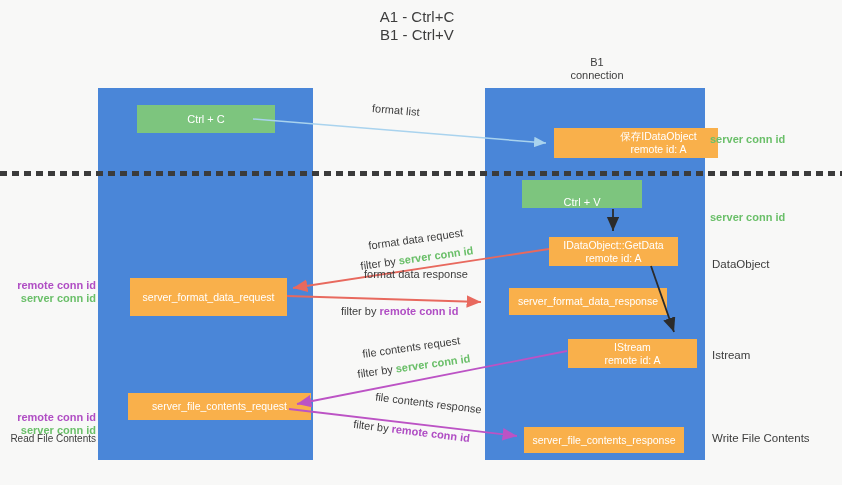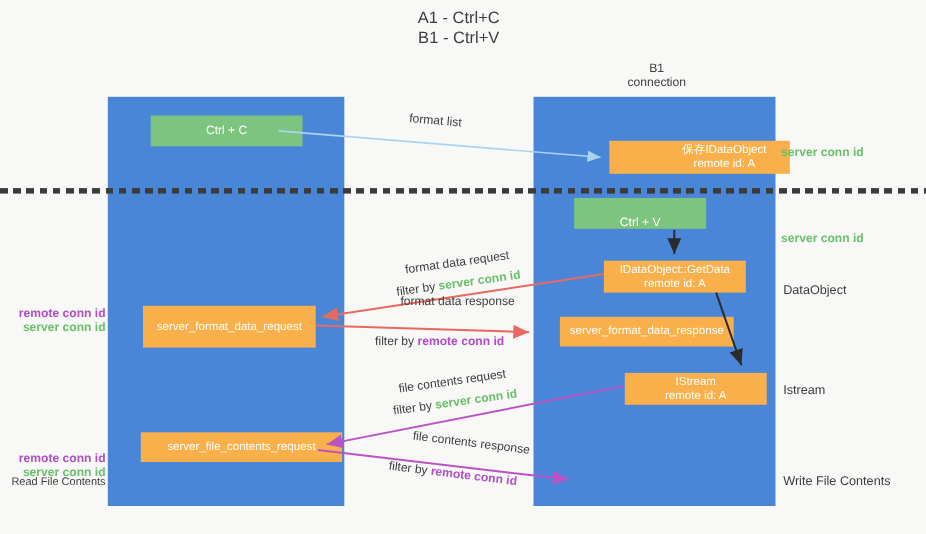--- a/index.html
+++ b/index.html
@@ -88,20 +88,23 @@
   <div id="format-resp" class="box orange">
     <span>server_format_data_response</span>
   </div>
   <div id="istream-box" class="box orange">
     <span>IStream</span>
     <span>remote id: A</span>
   </div>
   <div id="file-req" class="box orange">
     <span>server_file_contents_request</span>
   </div>
+  <div id="file-resp" class="box orange">
+    <span>server_file_contents_response</span>
+  </div>
 
   <svg class="arrows" width="842" height="485" viewBox="0 0 842 485">
     <defs>
       <marker id="m-blue" markerWidth="9" markerHeight="8" refX="8" refY="3.5" orient="auto">
         <path d="M0,0 L8,3.5 L0,7 Z" style="fill:var(--arrow-blue,#a9d3ee)"></path>
       </marker>
       <marker id="m-black" markerWidth="9" markerHeight="8" refX="8" refY="3.5" orient="auto">
         <path d="M0,0 L8,3.5 L0,7 Z" style="fill:var(--arrow-black,#2b2b2b)"></path>
       </marker>
       <marker id="m-red" markerWidth="9" markerHeight="8" refX="8" refY="3.5" orient="auto">

